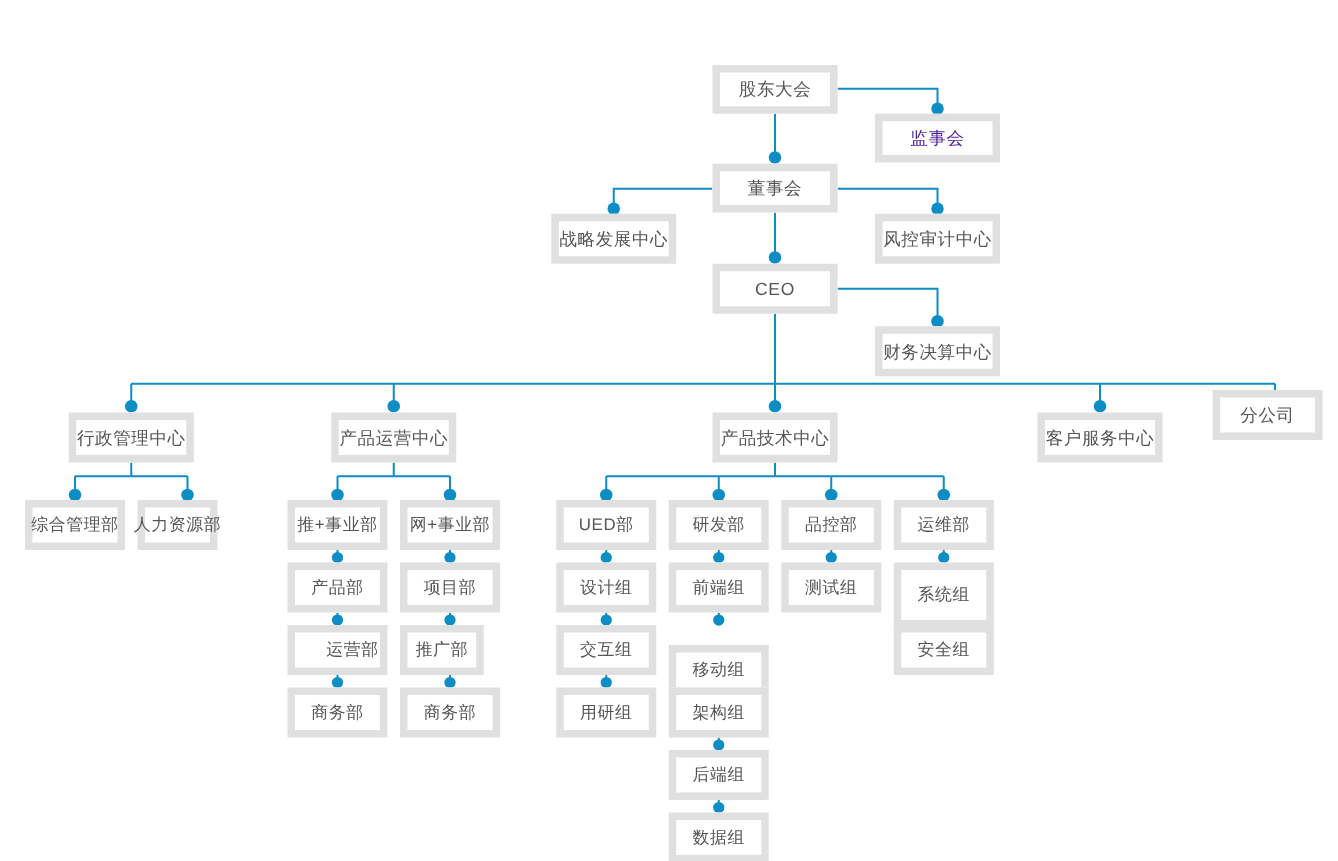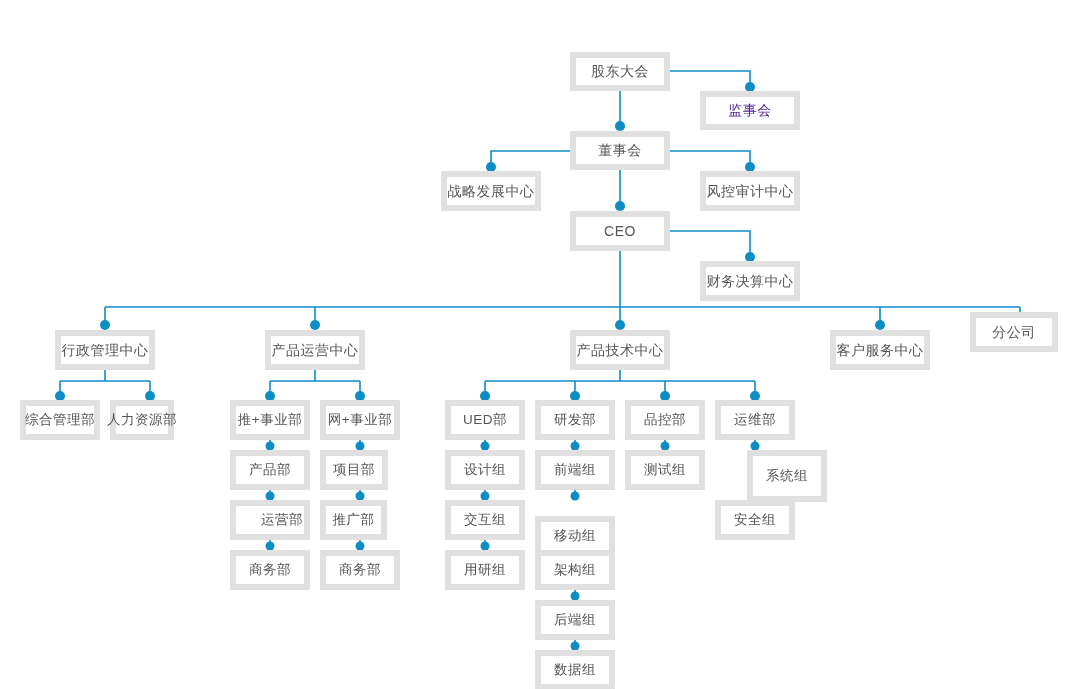--- a/index.html
+++ b/index.html
@@ -172,36 +172,36 @@
 
   <div class="node small" style="left: 20px; top: 400px; width: 80px; height: 40px; border-color: rgb(224, 224, 224); background: rgb(255, 255, 255); color: rgb(85, 85, 85);">综合管理部</div>
   <div class="node small" style="left: 110px; top: 400px; width: 64px; height: 40px; border-color: rgb(224, 224, 224); background: rgb(255, 255, 255); color: rgb(85, 85, 85);">人力资源部</div>
 
   <div class="node small" style="left: 230px; top: 400px; width: 80px; height: 40px; border-color: rgb(224, 224, 224); background: rgb(255, 255, 255); color: rgb(85, 85, 85);">推+事业部</div>
   <div class="node small" style="left: 230px; top: 450px; width: 80px; height: 40px; border-color: rgb(224, 224, 224); background: rgb(255, 255, 255); color: rgb(85, 85, 85);">产品部</div>
   <div class="node small" style="left: 230px; top: 500px; width: 80px; height: 40px; border-color: rgb(224, 224, 224); background: rgb(255, 255, 255); color: rgb(85, 85, 85); padding-left: 24px;">运营部</div>
   <div class="node small" style="left: 230px; top: 550px; width: 80px; height: 40px; border-color: rgb(224, 224, 224); background: rgb(255, 255, 255); color: rgb(85, 85, 85);">商务部</div>
 
   <div class="node small" style="left: 320px; top: 400px; width: 80px; height: 40px; border-color: rgb(224, 224, 224); background: rgb(255, 255, 255); color: rgb(85, 85, 85);">网+事业部</div>
-  <div class="node small" style="left: 320px; top: 450px; width: 68px; height: 40px; border-color: rgb(224, 224, 224); background: rgb(255, 255, 255); color: rgb(85, 85, 85);">项目部</div>
+  <div class="node small" style="left: 320px; top: 450px; width: 80px; height: 40px; border-color: rgb(224, 224, 224); background: rgb(255, 255, 255); color: rgb(85, 85, 85);">项目部</div>
   <div class="node small" style="left: 320px; top: 500px; width: 67px; height: 40px; border-color: rgb(224, 224, 224); background: rgb(255, 255, 255); color: rgb(85, 85, 85);">推广部</div>
   <div class="node small" style="left: 320px; top: 550px; width: 80px; height: 40px; border-color: rgb(224, 224, 224); background: rgb(255, 255, 255); color: rgb(85, 85, 85);">商务部</div>
 
   <div class="node small" style="left: 445px; top: 400px; width: 80px; height: 40px; border-color: rgb(224, 224, 224); background: rgb(255, 255, 255); color: rgb(85, 85, 85);">UED部</div>
   <div class="node small" style="left: 445px; top: 450px; width: 80px; height: 40px; border-color: rgb(224, 224, 224); background: rgb(255, 255, 255); color: rgb(85, 85, 85);">设计组</div>
   <div class="node small" style="left: 445px; top: 500px; width: 80px; height: 40px; border-color: rgb(224, 224, 224); background: rgb(255, 255, 255); color: rgb(85, 85, 85);">交互组</div>
   <div class="node small" style="left: 445px; top: 550px; width: 80px; height: 40px; border-color: rgb(224, 224, 224); background: rgb(255, 255, 255); color: rgb(85, 85, 85);">用研组</div>
 
   <div class="node small" style="left: 535px; top: 400px; width: 80px; height: 40px; border-color: rgb(224, 224, 224); background: rgb(255, 255, 255); color: rgb(85, 85, 85);">研发部</div>
   <div class="node small" style="left: 535px; top: 450px; width: 80px; height: 40px; border-color: rgb(224, 224, 224); background: rgb(255, 255, 255); color: rgb(85, 85, 85);">前端组</div>
   <div class="node small" style="left: 535px; top: 516px; width: 80px; height: 40px; border-color: rgb(224, 224, 224); background: rgb(255, 255, 255); color: rgb(85, 85, 85);">移动组</div>
   <div class="node small" style="left: 535px; top: 550px; width: 80px; height: 40px; border-color: rgb(224, 224, 224); background: rgb(255, 255, 255); color: rgb(85, 85, 85);">架构组</div>
   <div class="node small" style="left: 535px; top: 600px; width: 80px; height: 40px; border-color: rgb(224, 224, 224); background: rgb(255, 255, 255); color: rgb(85, 85, 85);">后端组</div>
   <div class="node small" style="left: 535px; top: 650px; width: 80px; height: 40px; border-color: rgb(224, 224, 224); background: rgb(255, 255, 255); color: rgb(85, 85, 85);">数据组</div>
 
   <div class="node small" style="left: 625px; top: 400px; width: 80px; height: 40px; border-color: rgb(224, 224, 224); background: rgb(255, 255, 255); color: rgb(85, 85, 85);">品控部</div>
   <div class="node small" style="left: 625px; top: 450px; width: 80px; height: 40px; border-color: rgb(224, 224, 224); background: rgb(255, 255, 255); color: rgb(85, 85, 85);">测试组</div>
 
   <div class="node small" style="left: 715px; top: 400px; width: 80px; height: 40px; border-color: rgb(224, 224, 224); background: rgb(255, 255, 255); color: rgb(85, 85, 85);">运维部</div>
-  <div class="node small" style="left: 747px; top: 450px; width: 80px; height: 52px; border-color: rgb(224, 224, 224); background: rgb(255, 255, 255); color: rgb(85, 85, 85);">系统组</div>
+  <div class="node small" style="left: 715px; top: 450px; width: 80px; height: 52px; border-color: rgb(224, 224, 224); background: rgb(255, 255, 255); color: rgb(85, 85, 85);">系统组</div>
   <div class="node small" style="left: 715px; top: 500px; width: 80px; height: 40px; border-color: rgb(224, 224, 224); background: rgb(255, 255, 255); color: rgb(85, 85, 85);">安全组</div>
 
 </div>
 
 </body></html>

